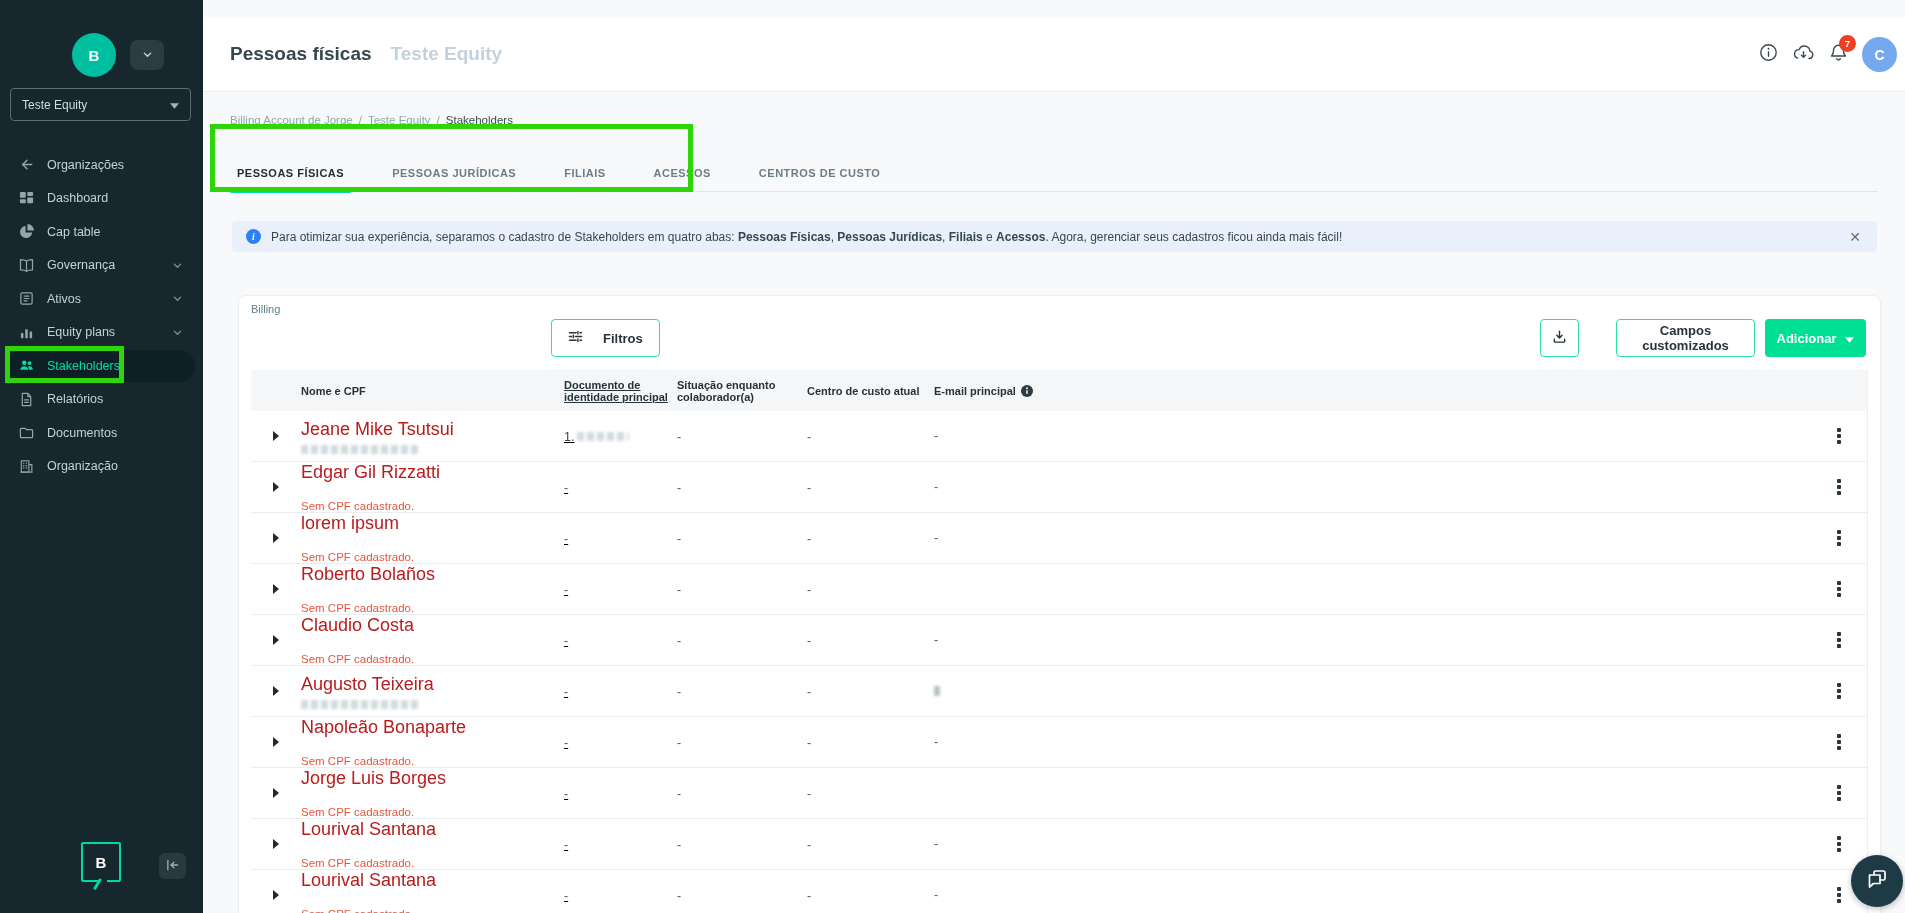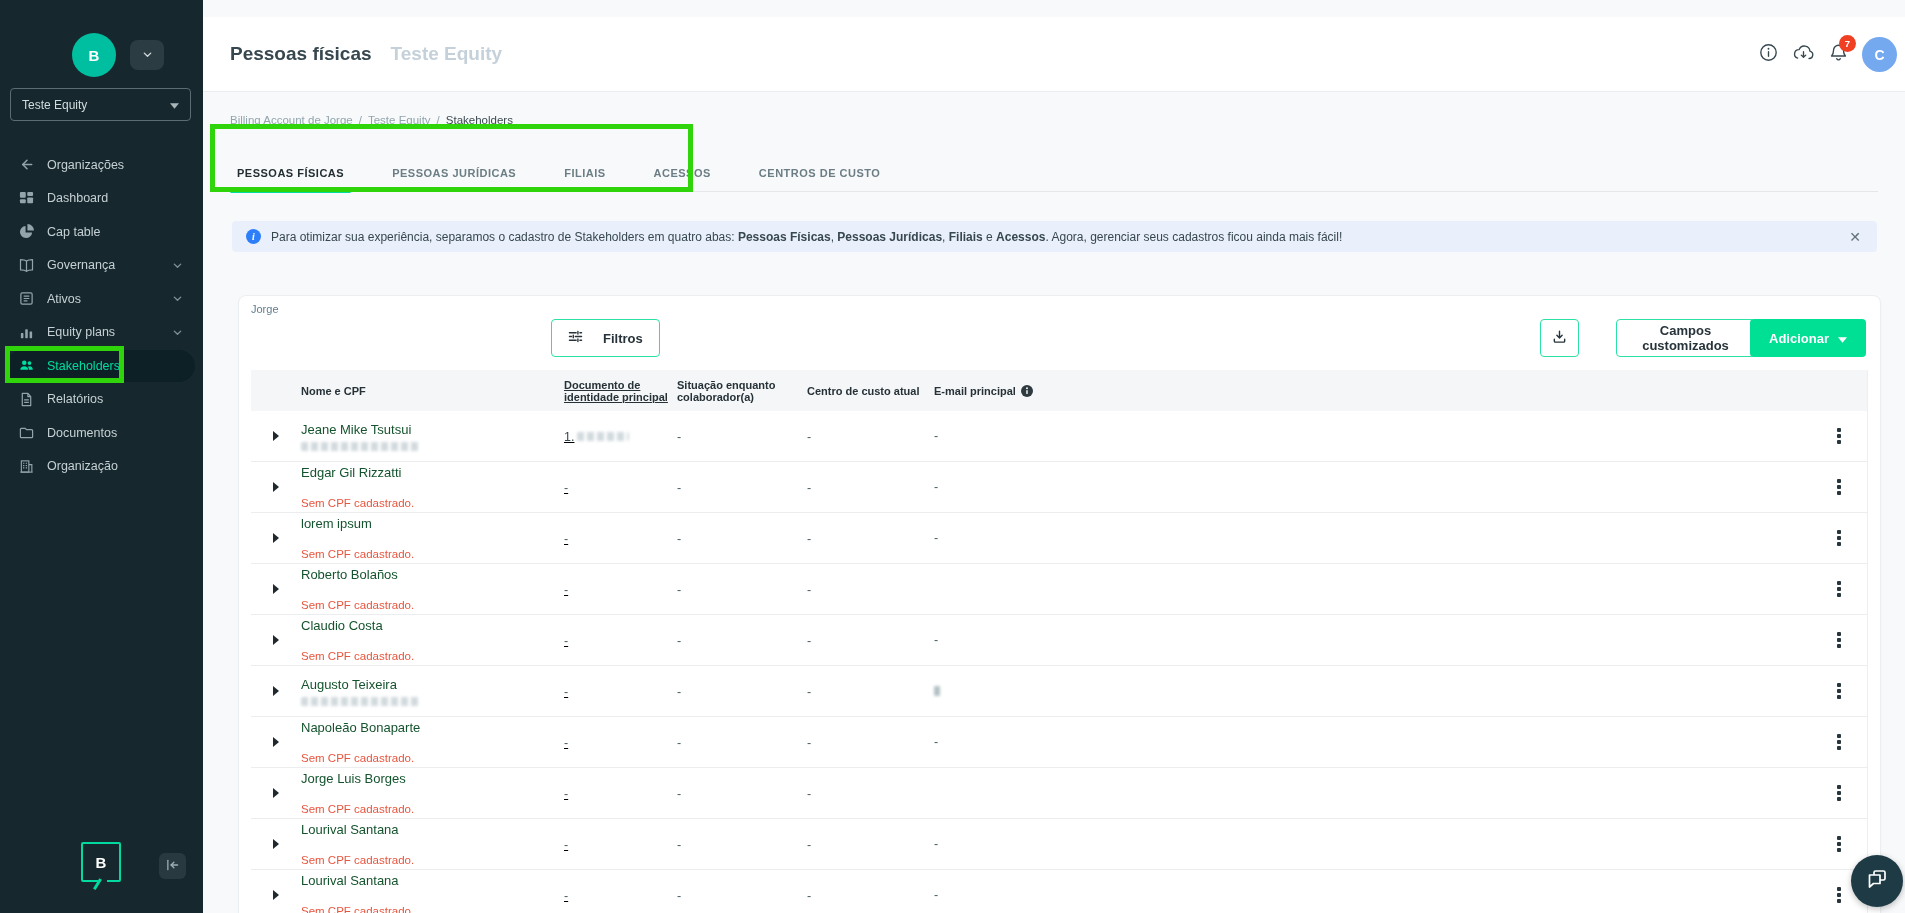--- a/index.html
+++ b/index.html
@@ -91,38 +91,38 @@
           font-family:"Liberation Sans", sans-serif; }
   .search-input::placeholder { color:#b0bec5; }
   .btn { position:absolute; top:23px; height:38px; border-radius:4px; background:#fff; border:1px solid #2ce0a6;
          display:flex; align-items:center; justify-content:center; gap:20px; font-size:13px; font-weight:bold;
          color:#27333a; cursor:pointer; font-family:"Liberation Sans", sans-serif; }
   .filtros-btn { left:312px; padding:0 16px; }
   .filtros-btn svg { width:15px; height:13px; }
   .dl-btn { right:301px; width:39px; }
   .dl-btn svg { width:15px; height:15px; }
   .campos-btn { right:125px; width:139px; }
-  .add-btn { right:14px; width:116px; background:#00e094; border:none; color:#fff; gap:9px; }
+  .add-btn { right:14px; width:101px; background:#00e094; border:none; color:#fff; gap:9px; }
   .add-btn svg { width:9px; height:6px; }
 
   .table { margin:0 12px; border-right:1px solid #edf0f1; }
   .thead { display:flex; align-items:center; height:41px; background:#f5f6f7; font-size:11px; font-weight:bold;
            color:#263238; }
   .trow { display:flex; align-items:center; height:51px; border-bottom:1px solid #ebedee; background:#fff; }
   .col-expand { width:50px; display:flex; justify-content:center; flex:none; }
   .col-name { width:263px; flex:none; padding-right:10px; }
   .col-doc { width:113px; flex:none; padding-right:8px;text-decoration:underline; }
   .col-situacao { width:130px; flex:none; padding-right:8px; }
   .col-centro { width:127px; flex:none; padding-right:8px; }
   .col-email { flex:1; display:flex; align-items:center; gap:5px; }
   .col-actions { width:56px; flex:none; display:flex; justify-content:center; }
   .thead .col-email .hicon svg { width:12px; height:12px; display:block; }
   .expand-btn { background:none; border:none; cursor:pointer; color:#1f292e; display:flex; padding:4px; }
   .expand-btn svg { width:6px; height:10px; }
-  .cell-name { font-size:13px; color:#14532d; }
+  .cell-name { font-size:18px; color:#b91c1c; }
   .cell-sub { font-size:11.5px; color:#e8553e; margin-top:17px; }
   .dash { font-size:12.5px; color:#4a5a62; }
   .redacted-line { width:118px; height:9px; margin-top:5px; border-radius:2px; opacity:.75;
        background:repeating-linear-gradient(90deg,#c4ced3 0 7px, transparent 7px 10px); filter:blur(1.5px); }
   .redacted-line.short { display:inline-block; width:52px; margin:0 0 0 3px; vertical-align:middle; }
   .redacted-dot { display:inline-block; width:6px; height:10px; border-radius:1px; background:#9fb0b6; filter:blur(1.5px); opacity:.8; }
   .doc-prefix { font-size:12.5px; color:#37474f; }
   .kebab-btn { background:none; border:none; cursor:pointer; display:flex; flex-direction:column; gap:2.5px; padding:5px; }
   .kebab-btn i { width:3.5px; height:3.5px; background:#26363c; border-radius:1px; }
 
@@ -332,21 +332,21 @@
       </div>
 
     <div class="banner">
       <span class="banner-info-icon">i</span>
       <span class="banner-text" id="banner-text"><span>Para otimizar sua experiência, separamos o cadastro de Stakeholders em quatro abas: </span><b>Pessoas Físicas</b><span>, </span><b>Pessoas Jurídicas</b><span>, </span><b>Filiais</b><span> e </span><b>Acessos</b><span>. Agora, gerenciar seus cadastros ficou ainda mais fácil!</span></span>
       <span class="banner-close">✕</span>
     </div>
 
     <section class="card">
       <div class="toolbar-area">
-        <label class="search-label">Jorge</label>
+        <label class="search-label">Billing</label>
         <button class="btn filtros-btn">
           <span class="js-icon"><svg viewBox="0 0 16 14" fill="none" stroke="currentColor" stroke-width="1.5" stroke-linecap="round">
                 <path d="M1.5 3h7.2M12.8 3h1.7M1.5 7h2.2M7.8 7h6.7M1.5 11h7.2M12.8 11h1.7"></path>
                 <path d="M10.6 1.6v2.8M5.6 5.6v2.8M10.6 9.6v2.8"></path>
               </svg></span>
           <span>Filtros</span>
         </button>
         <button class="btn dl-btn">
           <span class="js-icon"><svg viewBox="0 0 16 16" fill="none" stroke="currentColor" stroke-width="1.5" stroke-linecap="round" stroke-linejoin="round">
                 <path d="M8 2.3v7.2M5.2 6.7 8 9.5l2.8-2.8"></path>

